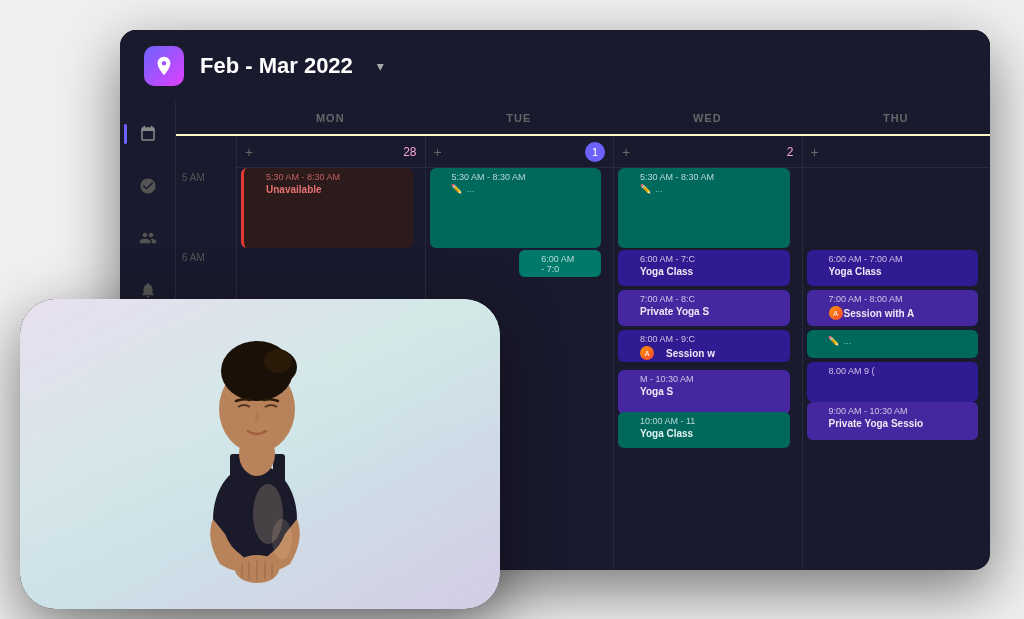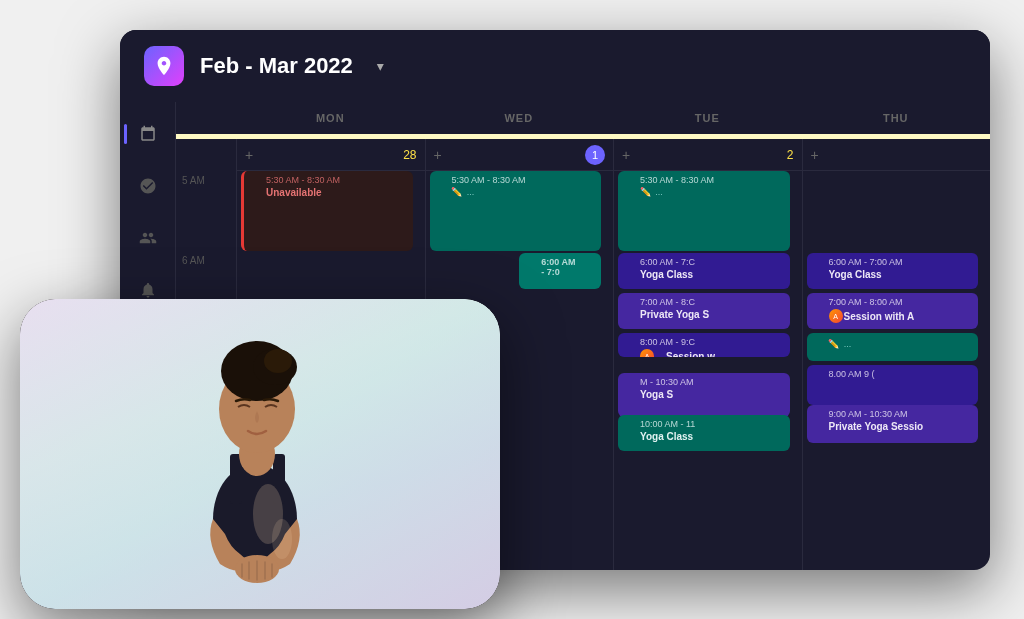--- a/index.html
+++ b/index.html
@@ -114,21 +114,21 @@
       right: 0;
       bottom: 0;
       display: flex;
       flex-direction: column;
     }
 
     
     .day-headers {
       display: grid;
       grid-template-columns: 60px repeat(4, 1fr);
-      border-bottom: 5px solid #fef9c3;
+      border-bottom: 2px solid #fef9c3;
       background: #1a1a2e;
     }
     .time-gutter { width: 60px; }
     .day-header {
       padding: 10px 16px;
       text-align: center;
     }
     .day-name {
       color: #666;
       font-size: 11px;
@@ -169,21 +169,21 @@
     }
     .day-col-header {
       display: flex;
       align-items: center;
       justify-content: space-between;
       padding: 4px 8px;
       border-bottom: 1px solid #2a2a3e;
       height: 32px;
     }
     .day-date {
-      color: #fde047;
+      color: #f9a8d4;
       font-size: 12px;
     }
     .day-add {
       color: #666;
       font-size: 14px;
       cursor: pointer;
     }
     .day-date.today {
       background: #6c63ff;
       color: white;
@@ -367,25 +367,25 @@
   <div class="cal-grid">
 
     <div class="day-headers">
       <div class="time-gutter"></div>
 
       <div class="day-header">
         <div class="day-name">MON</div>
       </div>
 
       <div class="day-header">
+        <div class="day-name">TUE</div>
+      </div>
+
+      <div class="day-header">
         <div class="day-name">WED</div>
-      </div>
-
-      <div class="day-header">
-        <div class="day-name">TUE</div>
       </div>
 
       <div class="day-header">
         <div class="day-name">THU</div>
       </div>
     </div>
 
     <div class="time-grid">
 
       <div class="time-labels">
@@ -420,21 +420,21 @@
         <div class="day-events">
 
           <div class="event event-teal" style="top:0; height:80px;">
             <div class="event-time">5:30 AM - 8:30 AM</div>
             <div class="event-edit-row">
               <span>✏️</span>
               <span>...</span>
             </div>
           </div>
 
-          <div class="event event-teal-sub" style="top:82px; height:36px; left:50%;font-weight:bold;">
+          <div class="event event-teal-sub" style="top:82px; height:27px; left:50%;">
             <div class="event-time">6:00 AM - 7:0</div>
           </div>
         </div>
       </div>
 
       <div class="day-col">
         <div class="day-col-header">
           <span class="day-add">+</span>
           <span class="day-date">2</span>
         </div>
@@ -451,21 +451,21 @@
           <div class="event event-purple" style="top:82px; height:36px;">
             <div class="event-time">6:00 AM - 7:C</div>
             <div class="event-title">Yoga Class</div>
           </div>
 
           <div class="event event-purple2" style="top:122px; height:36px;">
             <div class="event-time">7:00 AM - 8:C</div>
             <div class="event-title">Private Yoga S</div>
           </div>
 
-          <div class="event event-purple" style="top:162px; height:24px;">
+          <div class="event event-purple" style="top:162px; height:32px;">
             <div class="event-time">8:00 AM - 9:C</div>
             <div style="display:flex;align-items:center;gap:12px;">
               <div class="avatar-circle">A</div>
               <div class="event-title">Session w</div>
             </div>
           </div>
 
           <div class="event event-purple2" style="top:202px; height:44px;">
             <div class="event-time">M - 10:30 AM</div>
             <div class="event-title">Yoga S</div>

